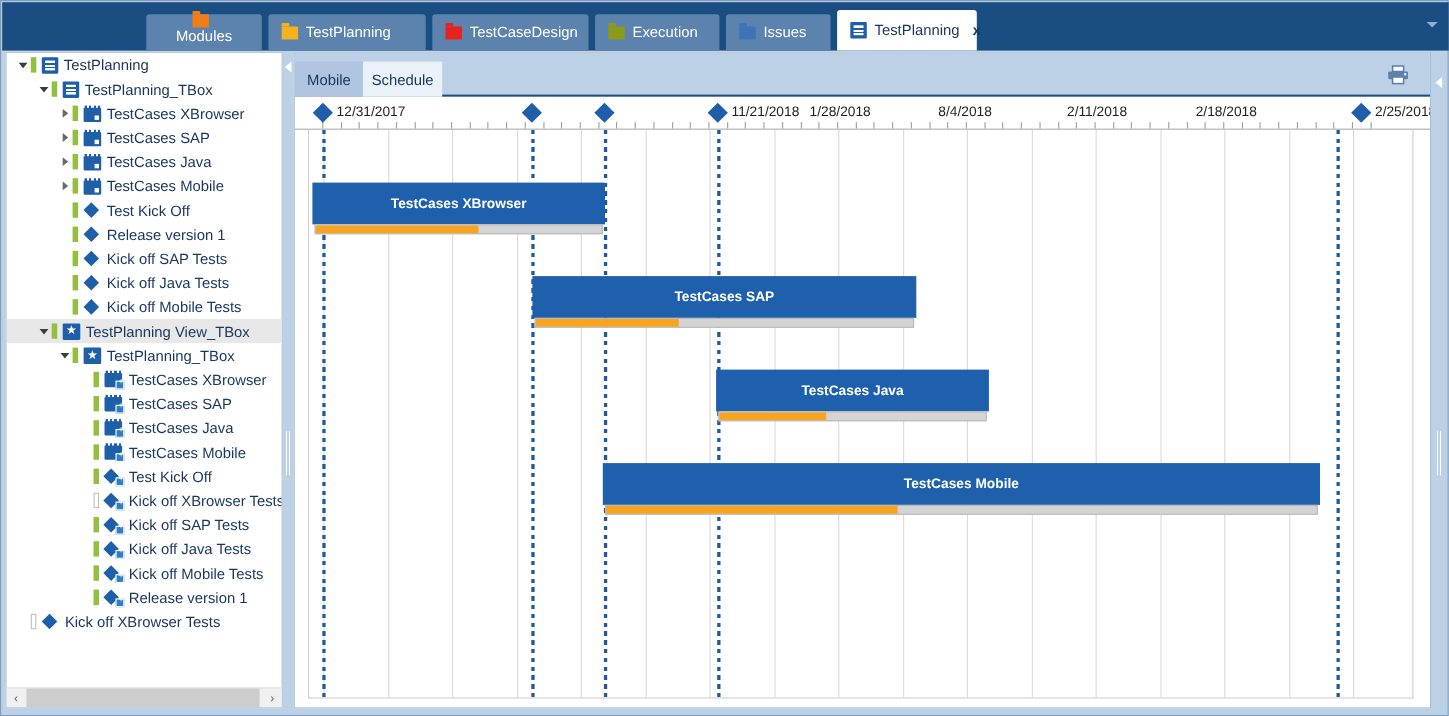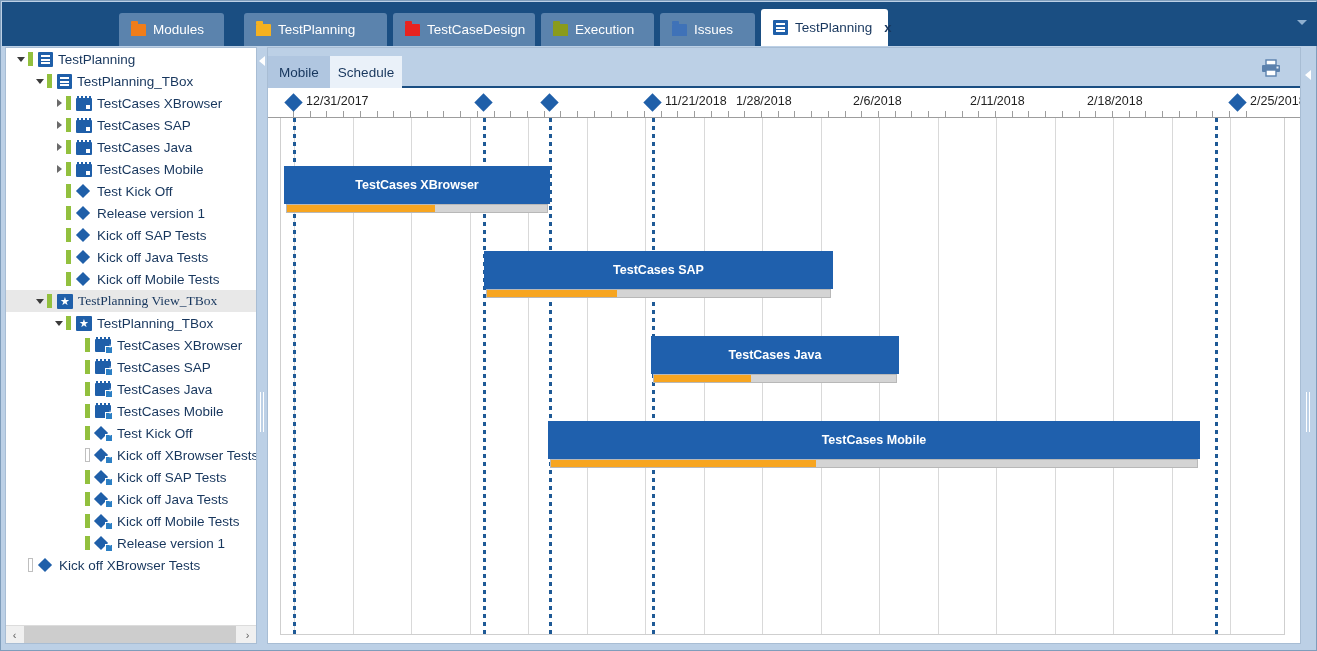--- a/index.html
+++ b/index.html
@@ -123,21 +123,21 @@
   .tree-row {
     position: relative;
     height: 22px;
     display: flex;
     align-items: center;
     white-space: nowrap;
     font-size: 13.5px;
     color: #17365d;
     cursor: pointer;
   }
-  .tree-row.selected { background: #e8e8e8; font-family: Liberation Serif, serif; }
+  .tree-row.selected { background: #e8e8e8; }
   .tree-exp {
     width: 14px; flex: none;
     display: flex; align-items: center; justify-content: center;
     cursor: pointer;
   }
   .tree-exp i {
     width: 0; height: 0;
     display: block;
     border-top: 4px solid transparent;
     border-bottom: 4px solid transparent;
@@ -433,21 +433,21 @@
     border-right: 6px solid #ffffff;
   }
 </style>
 </head>
 <body>
 
 <div id="app-window">
 
   <div id="tab-strip">
     <div id="tabstrip-overflow"></div>
-      <div class="doc-tab" style="left: 117px; width: 105px;">
+      <div class="doc-tab" style="left: 131px; width: 105px; flex-direction: column;">
         <span class="tab-folder" style="background: rgb(240, 125, 26);"></span>
         <span>Modules</span>
       </div>
       <div class="doc-tab" style="left: 242px; width: 143px;">
         <span class="tab-folder" style="background: rgb(245, 177, 32);"></span>
         <span>TestPlanning</span>
       </div>
       <div class="doc-tab" style="left: 539px; width: 113px;">
         <span class="tab-folder" style="background: rgb(138, 155, 28);"></span>
         <span>Execution</span>
@@ -743,21 +743,21 @@
         <div class="tl-tick" style="left: 944.27px;"></div>
         <div class="tl-tick" style="left: 960.984px;"></div>
         <div class="tl-tick" style="left: 977.698px;"></div>
         <div class="tl-milestone" style="left: 19px;"></div>
         <div class="tl-date" style="left: 38px;">12/31/2017</div>
         <div class="tl-milestone" style="left: 209px;"></div>
         <div class="tl-milestone" style="left: 275px;"></div>
         <div class="tl-milestone" style="left: 378px;"></div>
         <div class="tl-date" style="left: 397px;">11/21/2018</div>
         <div class="tl-date" style="left: 468px;">1/28/2018</div>
-        <div class="tl-date" style="left: 585px;">2/6/2018</div>
+        <div class="tl-date" style="left: 585px;">8/4/2018</div>
         <div class="tl-date" style="left: 702px;">2/11/2018</div>
         <div class="tl-date" style="left: 819px;">2/18/2018</div>
         <div class="tl-milestone" style="left: 963px;"></div>
         <div class="tl-date" style="left: 982px;">2/25/2018</div>
       </div>
 
     <div id="chart-area">
       <div id="chart-canvas">
           <div class="grid-line" style="left: 13px;"></div>
           <div class="grid-line" style="left: 72px;"></div>

